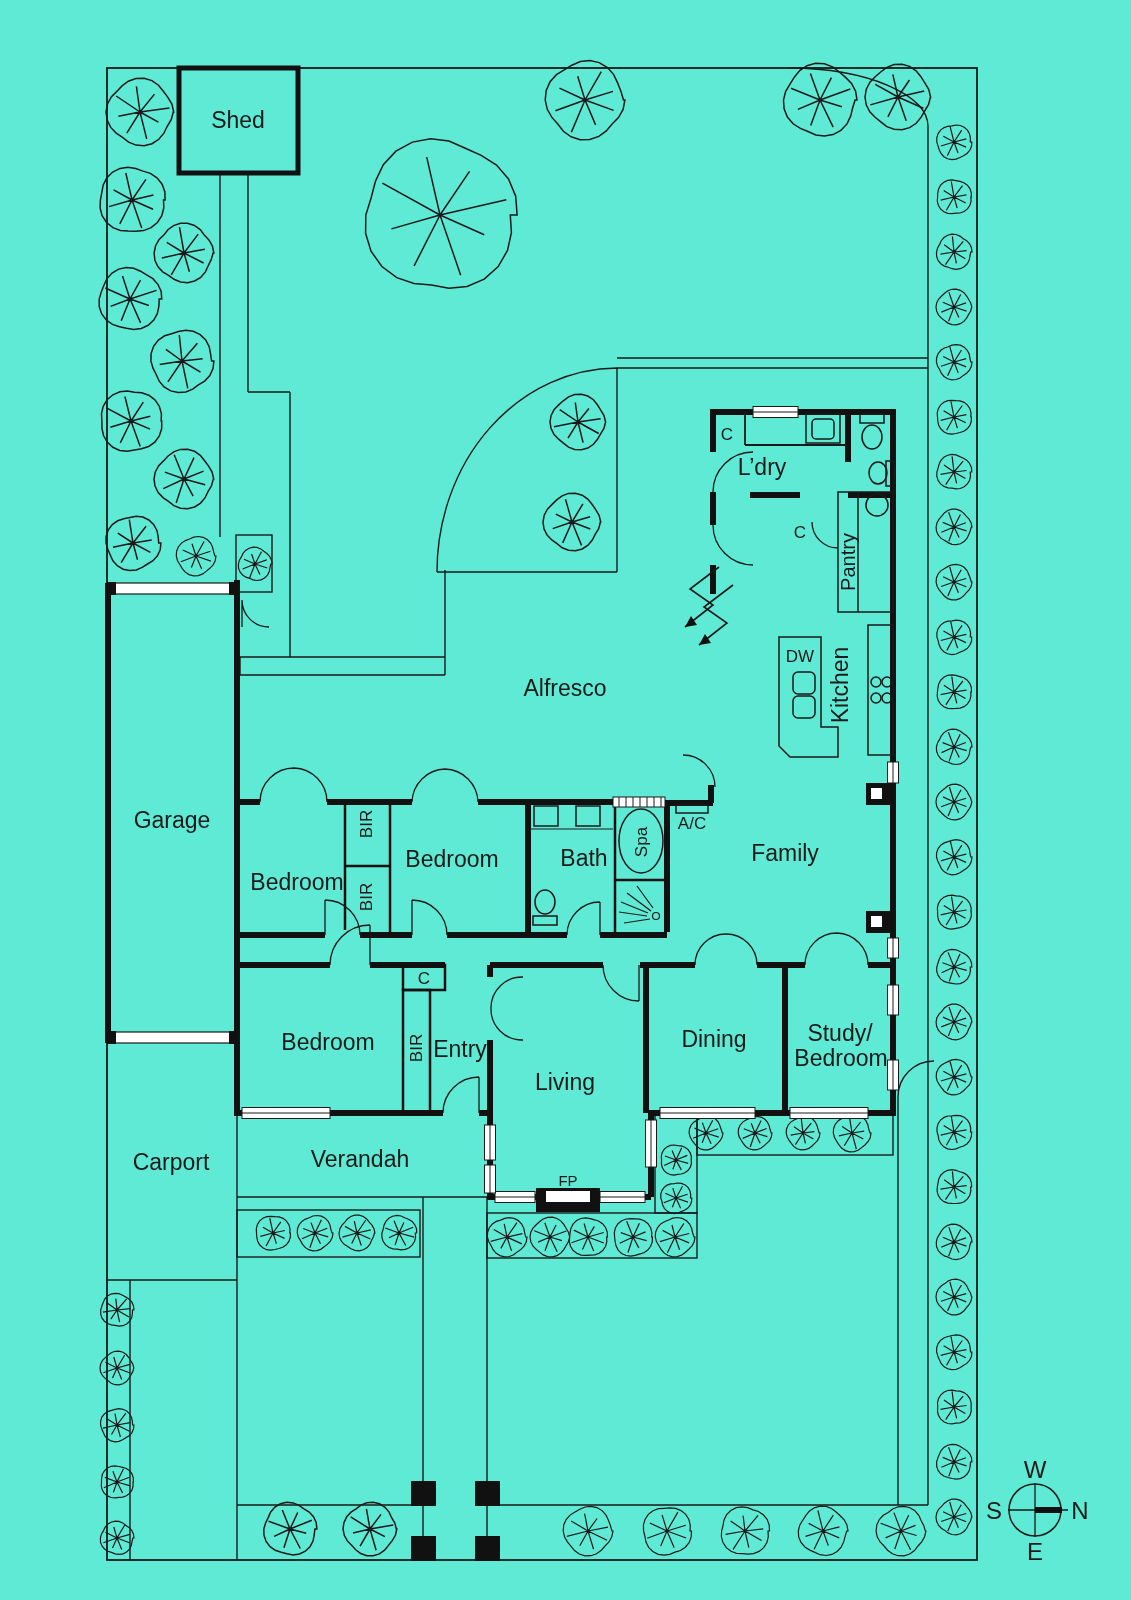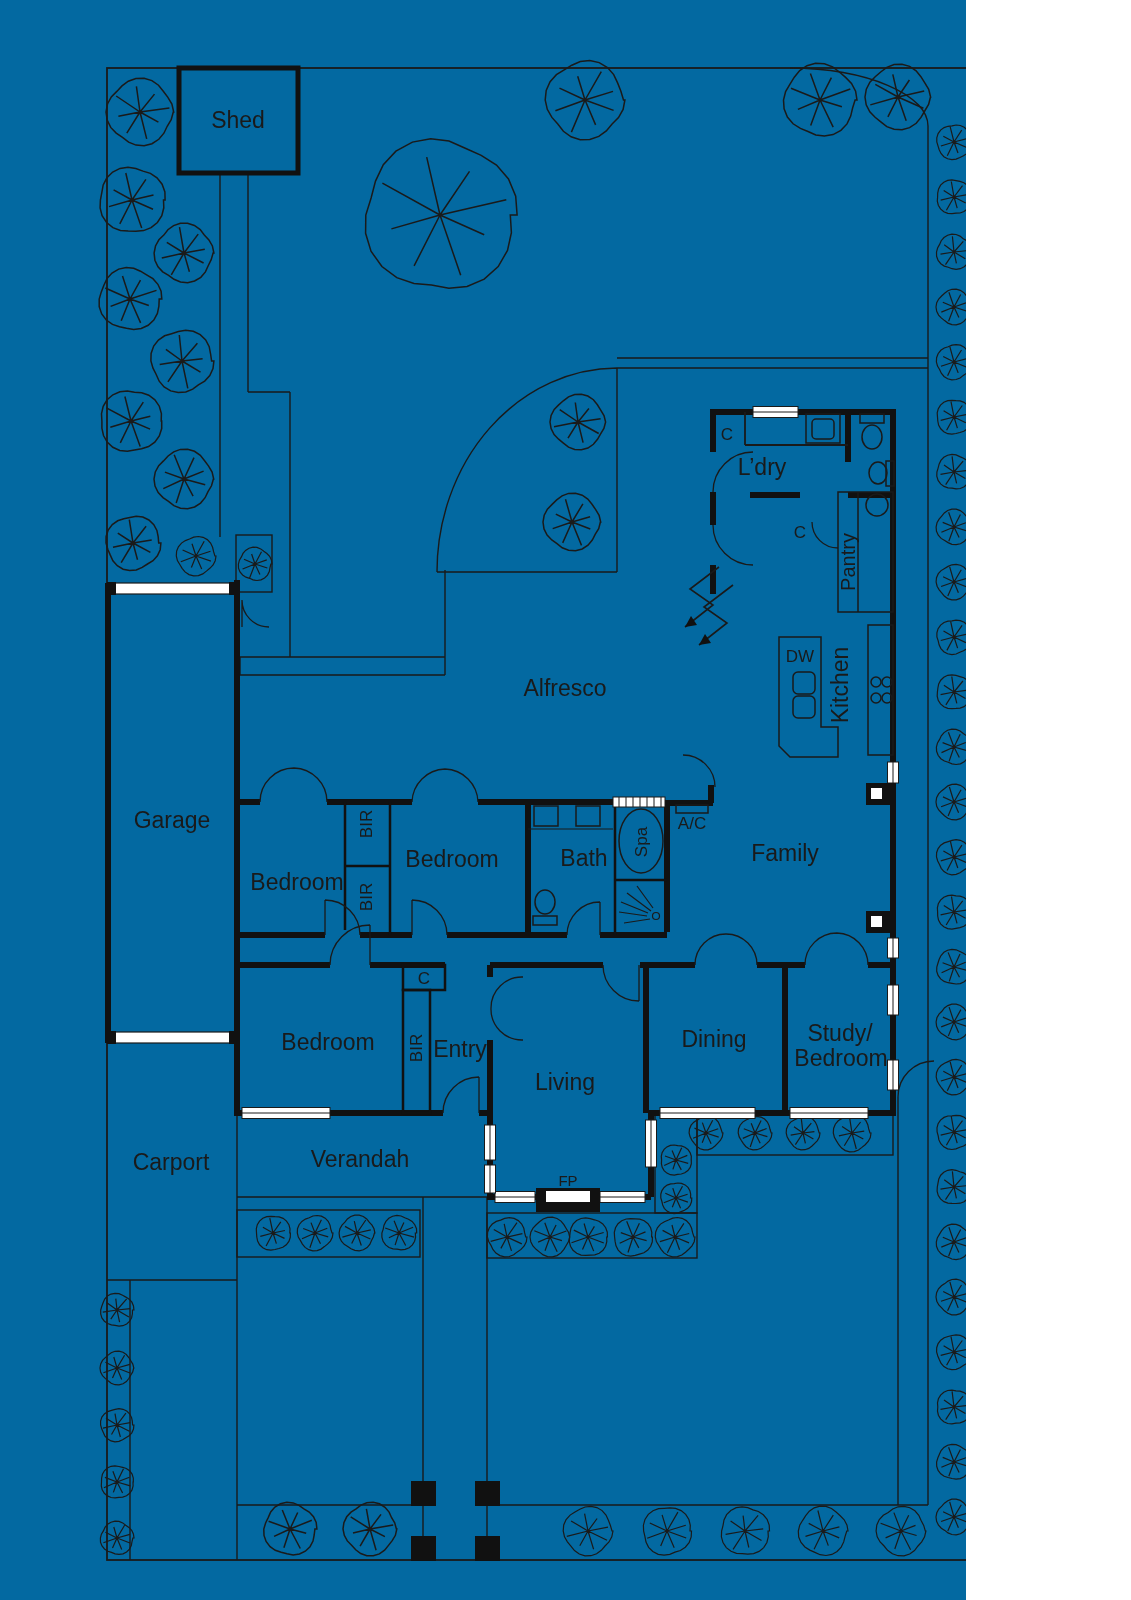--- a/index.html
+++ b/index.html
@@ -1,16 +1,16 @@
 <!DOCTYPE html>
 <html><head>
 <meta charset="utf-8">
 <style>
   html,body{margin:0;padding:0;background:#ffffff;}
-  .stage{width:966px;height:1600px;position:relative;background:#0369a1;overflow:hidden;}
+  .stage{width:1131px;height:1600px;position:relative;background:#5eead4;overflow:hidden;}
   svg{display:block;}
   text{font-family:"Liberation Sans","DejaVu Sans",sans-serif;fill:#1a1a1a;}
   .lbl{font-size:23px;}
   .lbl-md{font-size:20px;}
   .lbl-sm{font-size:17px;}
   .lbl-xs{font-size:15px;}
   .compass-lbl{font-size:24px;}
 </style>
 </head>
 <body>

